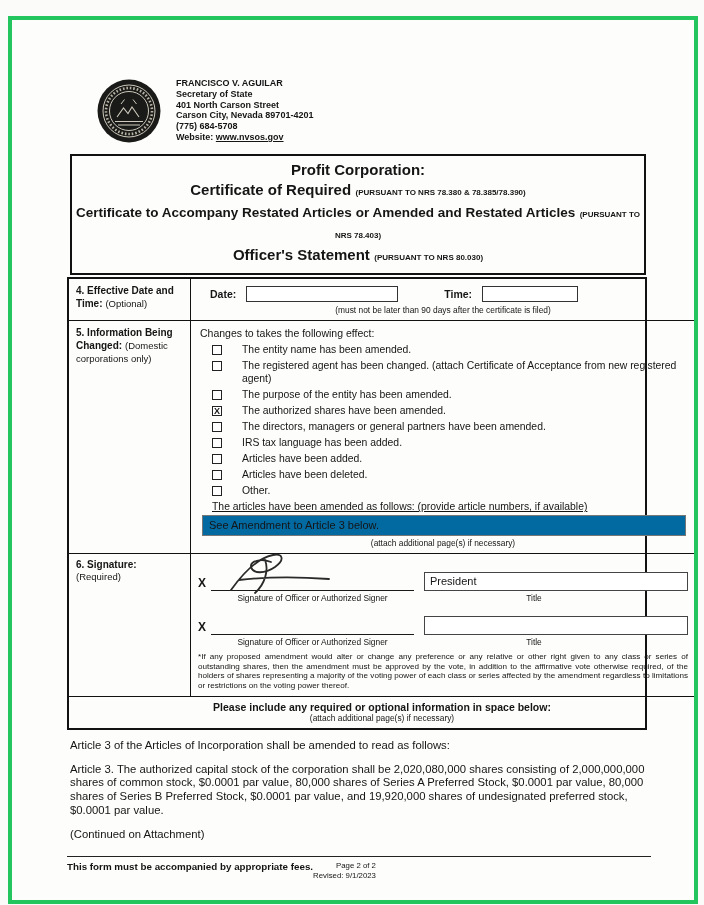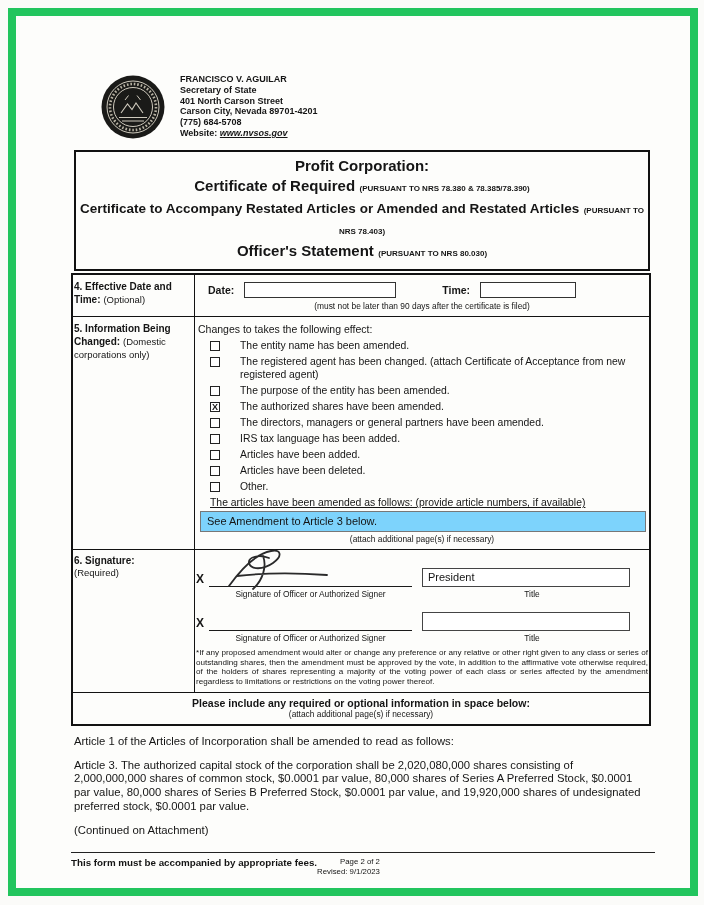--- a/index.html
+++ b/index.html
@@ -1,61 +1,61 @@
 <!DOCTYPE html>
 <html><head>
 <meta charset="utf-8">
 <style>
   * { margin:0; padding:0; box-sizing:border-box; }
   html,body { width:704px; height:905px; background:#fbfbf9; font-family:"Liberation Sans", sans-serif; color:#151515; }
-  .page { position:absolute; left:8px; top:8px; width:690px; height:888px; border:8px solid #22c55e; background:#fdfdfb; overflow:hidden; }
+  .page { position:absolute; left:8px; top:16px; width:690px; height:888px; border:4px solid #22c55e; background:#fdfdfb; overflow:hidden; }
 
   
   .header { display:flex; gap:14px; margin:58px 0 0 84px; }
   .seal { width:66px; height:66px; flex:0 0 auto; }
   .office-info div { font-size:9px; font-weight:700; line-height:10.8px; white-space:nowrap; }
-  .office-info .ul { text-decoration:underline;font-style:italic; }
+  .office-info .ul { text-decoration:underline; }
 
   
   .title-box { margin:10px 0 2px 58px; width:576px; border:2px solid #111; text-align:center; padding:4px 4px 5px; }
   .tb-line { line-height:20px; }
   .tb-main { font-size:15px; font-weight:700; }
   .tb-main2 { font-size:13.5px; font-weight:700; }
   .tb-small { font-size:8px; font-weight:700; }
 
   
   .ftable { display:grid; grid-template-columns:122px 1fr; margin:2px 0 0 55px; width:580px; border:2px solid #121212; }
-  .fcell { padding:5px 1px; border-bottom:1.6px solid #121212; font-size:10.5px; }
+  .fcell { padding:5px 7px; border-bottom:1.6px solid #121212; font-size:10.5px; }
   .fleft  { border-right:1.6px solid #121212; }
   .lbl-bold { font-weight:700; font-size:10px; line-height:12px; }
   .lbl-norm { font-weight:400; font-size:9.5px; }
   .ffull { grid-column:1 / -1; border-bottom:0; text-align:center; padding:4px 6px 5px; }
 
   
   .date-row { display:flex; align-items:center; margin:2px 0 3px 12px; }
   .dt-label { font-weight:700; font-size:10.5px; }
   .inbox { display:inline-block; border:1.3px solid #333; height:16px; background:#fff; font-size:10.5px; padding:1px 4px; }
   .inbox.date { width:152px; margin:0 46px 0 10px; }
   .inbox.time { width:96px; margin-left:10px; }
   .small-note { font-size:8.4px; text-align:center; }
 
   
   .cb-intro { font-size:10.5px; margin:1px 0 5px 2px; }
   .cb-item { display:flex; gap:20px; margin:3.5px 0 3.5px 14px; font-size:10.4px; line-height:12.5px; }
   .cb { width:10px; height:10px; border:1.3px solid #222; flex:0 0 auto; margin-top:1px; font-size:9px; line-height:9.5px; text-align:center; font-weight:700; background:#fff; }
   .amend-intro { font-size:10.4px; margin:4px 0 2px 14px;text-decoration:underline; }
-  .amend-box { border:1.3px solid #777; height:21px; margin:3px 2px 2px 4px; font-size:11px; padding:3px 6px; background:#7dd3fc; }
+  .amend-box { border:1.3px solid #777; height:21px; margin:3px 2px 2px 4px; font-size:11px; padding:3px 6px; background:#0369a1; }
   .attach-note { font-size:8.4px; text-align:center; margin-top:2px; }
 
   
   .sig-row { display:flex; align-items:flex-end; margin-top:6px; }
   .sig-x { font-weight:700; font-size:12px; width:13px; padding-bottom:1px; }
   .sig-line { width:203px; height:26px; border-bottom:1.6px solid #1a1a1a; position:relative; margin-right:10px; }
   .scribble { position:absolute; left:6px; bottom:-8px; }
-  .title-input { width:208px; height:19px; border:1.3px solid #444; font-size:11px; padding:2px 5px; background:#fff; }
+  .title-input { width:264px; height:19px; border:1.3px solid #444; font-size:11px; padding:2px 5px; background:#fff; }
   .sig-caption-row { display:flex; font-size:8.4px; margin:2px 0 4px; }
   .cap-line { width:203px; text-align:center; margin-left:13px; }
   .cap-title { width:220px; text-align:center; margin-left:10px; }
   .footnote { font-size:8.1px; line-height:9.7px; margin-top:5px; text-align:justify; }
 
   
   .inc-bold { font-size:10.5px; font-weight:700; }
   .inc-sub { font-size:8.4px; }
 
   
@@ -210,21 +210,21 @@
       <div class="footnote">*If any proposed amendment would alter or change any preference or any relative or other right given to any class or series of outstanding shares, then the amendment must be approved by the vote, in addition to the affirmative vote otherwise required, of the holders of shares representing a majority of the voting power of each class or series affected by the amendment regardless to limitations or restrictions on the voting power thereof.</div>
     </div>
 
     <div class="fcell ffull">
       <div class="inc-bold">Please include any required or optional information in space below:</div>
       <div class="inc-sub">(attach additional page(s) if necessary)</div>
     </div>
   </div>
 
   <div class="body-text">
-    <div class="para">Article 1 of the Articles of Incorporation shall be amended to read as follows:</div>
+    <div class="para">Article 3 of the Articles of Incorporation shall be amended to read as follows:</div>
     <div class="para">Article 3.  The authorized capital stock of the corporation shall be 2,020,080,000 shares consisting of 2,000,000,000 shares of common stock, $0.0001 par value, 80,000 shares of Series A Preferred Stock, $0.0001 par value, 80,000 shares of Series B Preferred Stock, $0.0001 par value, and 19,920,000 shares of undesignated preferred stock, $0.0001 par value.</div>
     <div class="para">(Continued on Attachment)</div>
   </div>
 
   <div class="footer">
     <div class="fees">This form must be accompanied by appropriate fees.</div>
     <div class="pageinfo">
       <div>Page 2 of 2</div>
       <div>Revised: 9/1/2023</div>
     </div>

